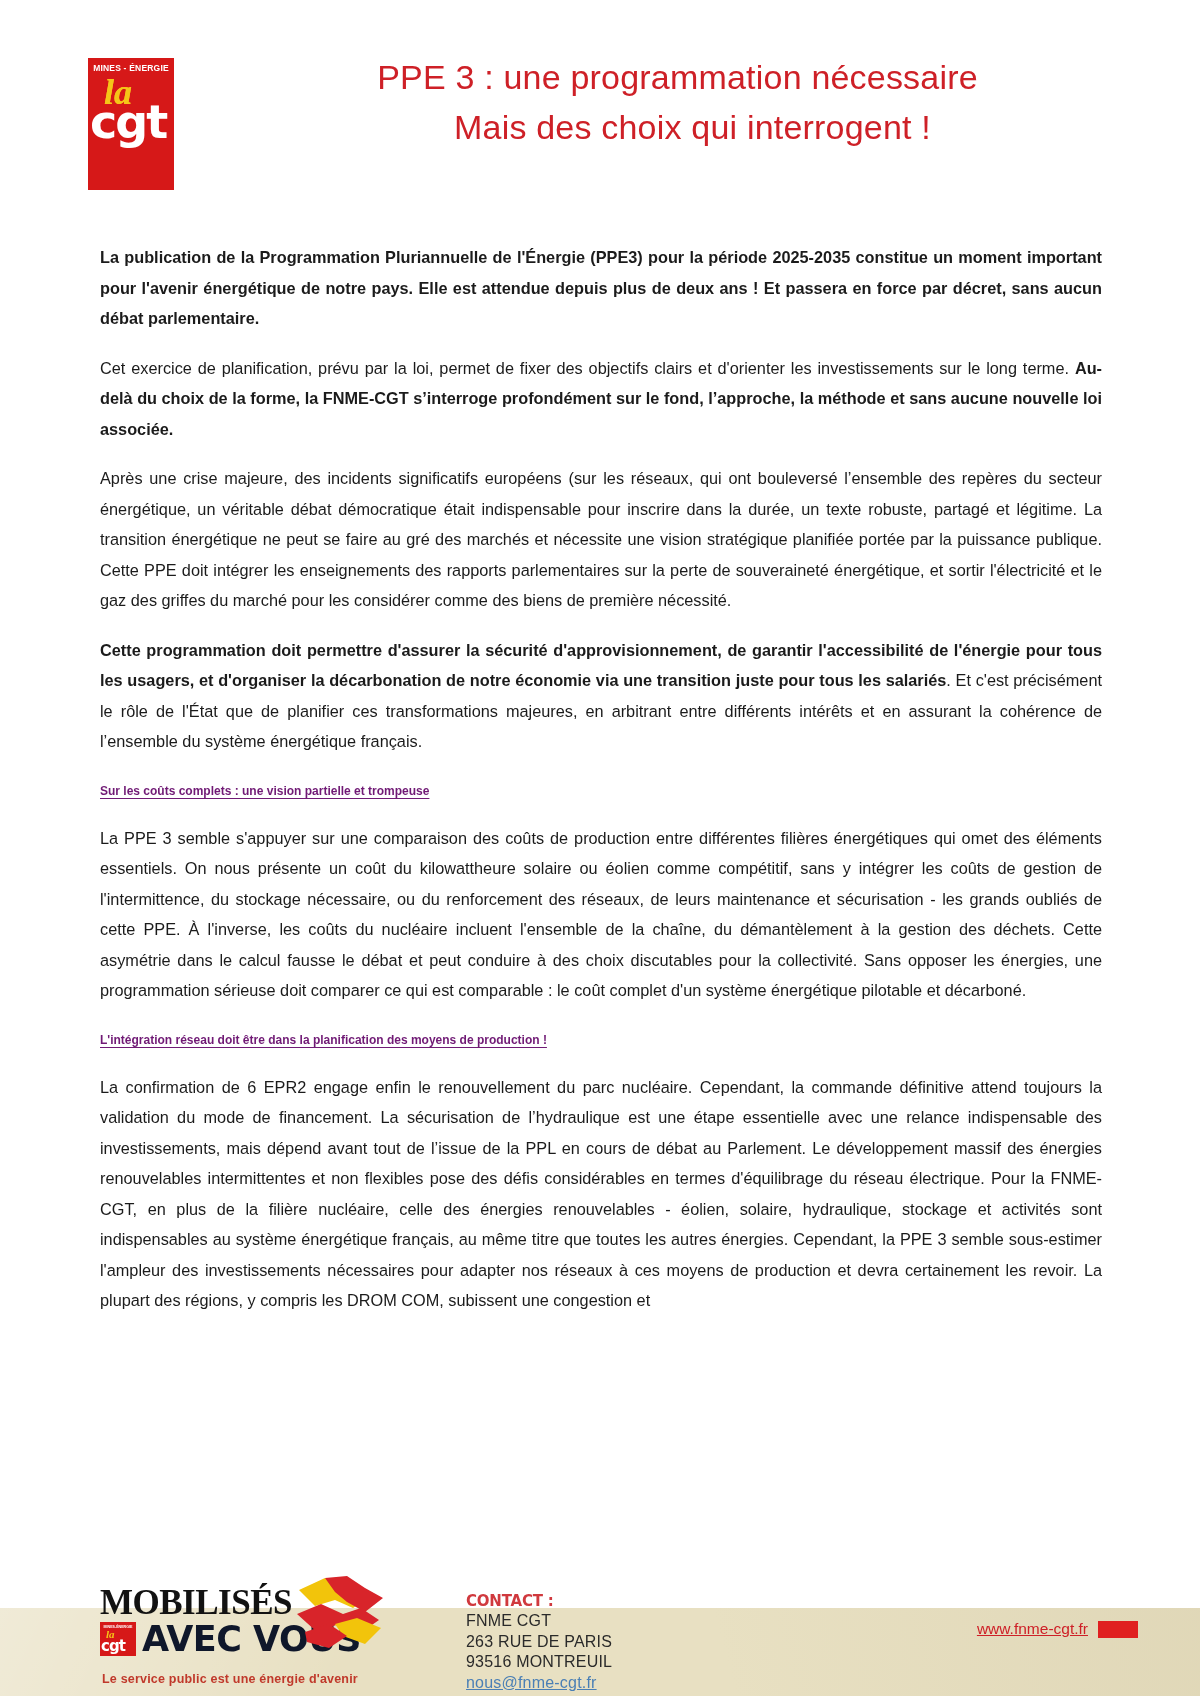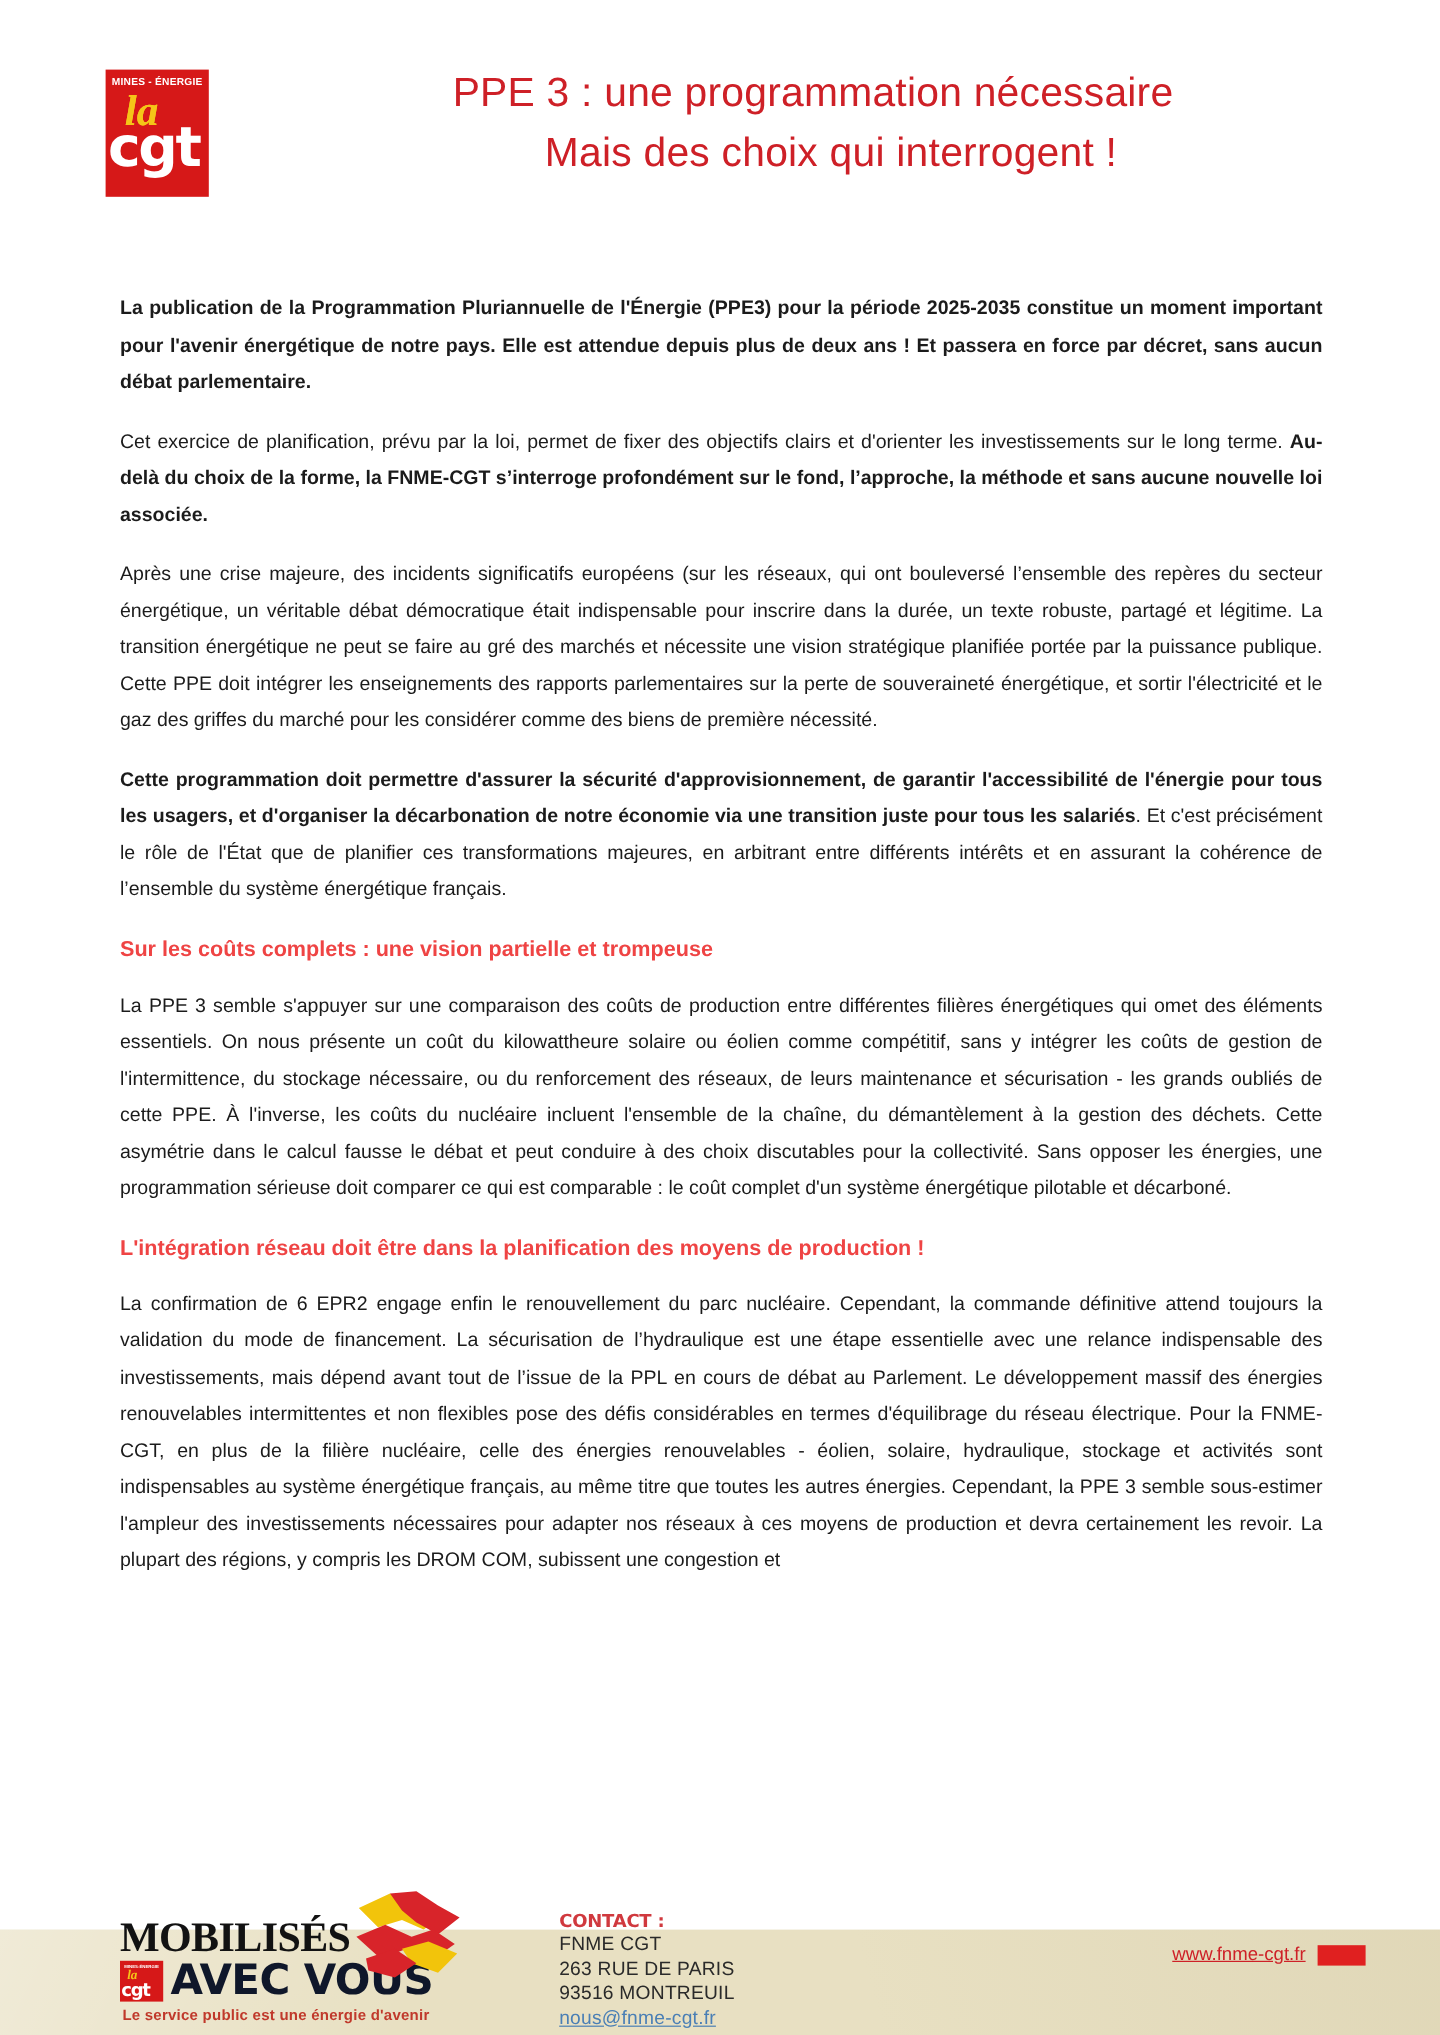--- a/index.html
+++ b/index.html
@@ -28,21 +28,21 @@
     position: relative;
     height: 190px;
     padding: 52px 0 0 0;
   }
 
   .cgt-logo {
     position: absolute;
     left: 88px;
     top: 58px;
     width: 86px;
-    height: 106px;
+    height: 132px;
     background: #D61818;
     display: flex;
     flex-direction: column;
     align-items: center;
     overflow: hidden;
   }
   .cgt-logo .mines {
     color: #ffffff;
     font-size: 8.5px;
     font-weight: bold;
@@ -106,25 +106,26 @@
   }
   p.para.bold {
     font-weight: bold;
   }
   p.para b {
     font-weight: bold;
   }
 
   h3.section-head {
     margin: 4px 0 17px 0;
-    font-size: 18px;
+    font-size: 12px;
     line-height: 30px;
     font-weight: bold;
+    text-decoration: underline;
     text-underline-offset: 3px;
-    color: #ef4444;
+    color: #701a75;
   }
 
   
   .footer {
     position: absolute;
     left: 0;
     bottom: 0;
     width: 1200px;
     height: 116px;
   }
@@ -212,21 +213,21 @@
     font-weight: bold;
     font-size: 35px;
     line-height: 34px;
     letter-spacing: -0.5px;
     color: #0f172a;
   }
   .mob-tagline {
     font-size: 12.5px;
     color: #C0392B;
     font-weight: bold;
-    margin-top: 4px;
+    margin-top: 16px;
     margin-left: 2px;
     letter-spacing: 0.2px;
   }
   .handshake {
     position: absolute;
     left: 295px;
     bottom: 44px;
     width: 92px;
     height: 78px;
     z-index: 4;

